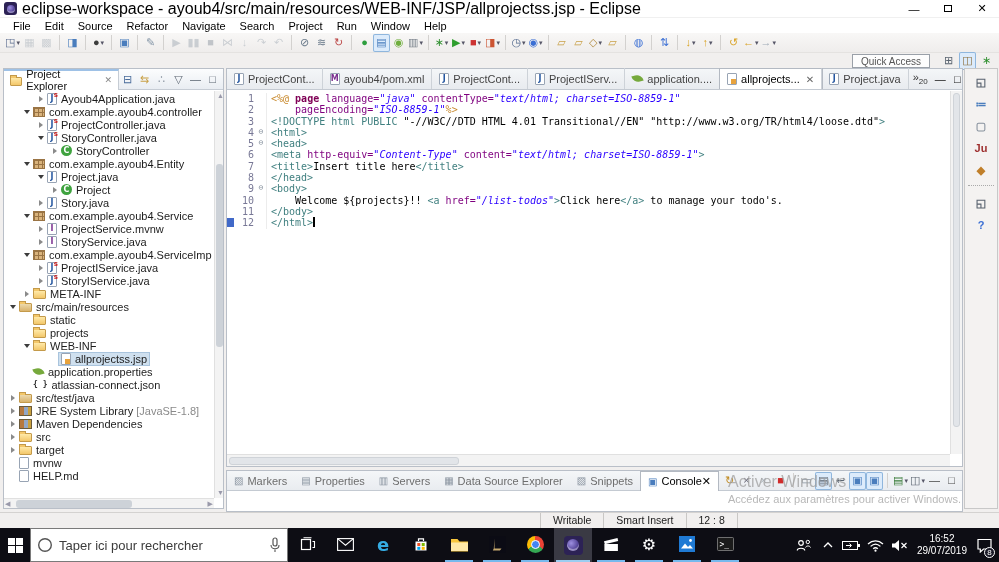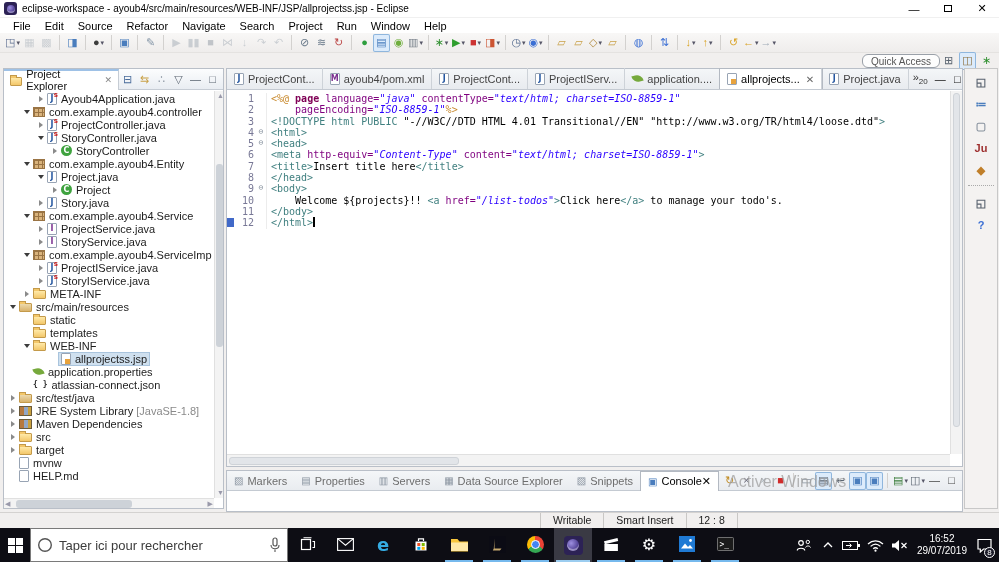--- a/index.html
+++ b/index.html
@@ -3,41 +3,41 @@
 <meta charset="utf-8">
 <style>
   * { margin:0; padding:0; box-sizing:border-box; }
   html,body { width:999px; height:562px; overflow:hidden; }
   body { font-family:"Liberation Sans",sans-serif; background:#f1efee; position:relative; font-size:11px; color:#111; }
 
   
   #titlebar { position:absolute; left:0; top:0; width:999px; height:18px; background:#fff; display:flex; align-items:center; border-bottom:1px solid #f0f0f0;}
   .ecl-ic { width:13px; height:13px; border-radius:3px; background:#2c2255; display:inline-flex; align-items:center; justify-content:center; margin:0 5px 0 4px; }
   .ecl-in { width:8px; height:8px; border-radius:50%; background:radial-gradient(circle at 35% 35%, #9d8fe0, #4b3b8f 70%); box-shadow:inset 0 -1.5px 0 rgba(255,255,255,.4); }
-  #titlebar .ttl { font-size:10px; color:#000; }
+  #titlebar .ttl { font-size:16px; color:#000; }
   #titlebar .spring { flex:1; }
   .wc { width:34px; height:18px; display:flex; align-items:center; justify-content:center; font-size:11px; color:#000; }
   .wc-max i { display:block; width:8px; height:7px; border:1px solid #000; }
 
   
   #menubar { position:absolute; left:0; top:18px; width:999px; height:15px; background:#fff; display:flex; align-items:center; padding-left:6px; }
   .menu-item { padding:0 7px; font-size:11px; color:#000; }
 
   
   #toolbar { position:absolute; left:0; top:33px; width:999px; height:20px; background:linear-gradient(#f8f7f6,#efedec); display:flex; align-items:center; padding-left:4px; border-bottom:1px solid #e4e2e0; }
   .tbtn { height:18px; min-width:17px; padding:0 1px; display:flex; align-items:center; justify-content:center; font-size:11px; border-radius:2px; }
   .tbtn .tg { line-height:1; }
   .tbtn.dis { opacity:.4; }
   .tbtn.act { background:#dcebfb; box-shadow:0 0 0 1px #8fb6dd inset; }
   .dd { font-size:7px; color:#556; margin-left:1px; }
   .tsep { width:1px; height:15px; background:#d3d1cf; margin:0 4px; }
 
   
   #row2 { position:absolute; left:0; top:53px; width:999px; height:15px; background:#f1efee; display:flex; align-items:center; justify-content:flex-end; padding-right:4px; }
-  #quick-access { border:1px solid #9aa0a8; background:#fdfdfd; color:#555; font-size:10px; padding:0 8px; height:14px; line-height:13px; border-radius:6px; margin-right:0; }
+  #quick-access { border:1px solid #9aa0a8; background:#fdfdfd; color:#555; font-size:10px; padding:0 8px; height:14px; line-height:13px; border-radius:0; margin-right:10px; }
   #persp { display:flex; align-items:center; gap:2px; }
 
   
   #explorer { position:absolute; left:3px; top:68px; width:221px; height:441px; background:#fff; border:1px solid #b9bfc8; }
   #exp-head { height:21px; background:linear-gradient(#fcfdfe,#e9edf2); border-bottom:1px solid #c6ccd4; display:flex; align-items:center; }
   #exp-tab { height:21px; background:#fff; border-right:1px solid #c6ccd4; display:flex; align-items:center; padding:0 6px; border-top:2px solid #9ec1e6; }
   .fold-ic { width:13px; height:9px; background:linear-gradient(#ffe9a8,#f3c76a); border:1px solid #c49a4a; border-radius:1px; position:relative; display:inline-block; margin-top:2px; }
   .fold-ic::before { content:""; position:absolute; top:-3px; left:-1px; width:5px; height:2px; background:#f3c76a; border:1px solid #c49a4a; border-bottom:none; }
   .fold-ic.src { background:linear-gradient(#ecd9ad,#d9b36c); }
   #exp-tab .vt { margin-left:4px; font-size:11px; }
@@ -480,21 +480,21 @@
       <div class="trow" style="padding-left: 32px;">
         <span class="arw">
           <span class="arw-c"></span>
         </span>
         <span class="lab-box">
           <span class="ticon">
             <span class="fi">
               <b style="color:#7a2f8f">I</b>
             </span>
           </span>
-          <span>ProjectService.java</span>
+          <span>ProjectService.mvnw</span>
         </span>
       </div>
       <div class="trow" style="padding-left: 32px;">
         <span class="arw">
           <span class="arw-c"></span>
         </span>
         <span class="lab-box">
           <span class="ticon">
             <span class="fi">
               <b style="color:#7a2f8f">I</b>
@@ -572,21 +572,21 @@
           </span>
           <span>static</span>
         </span>
       </div>
       <div class="trow" style="padding-left: 18px;">
         <span class="arw"></span>
         <span class="lab-box">
           <span class="ticon">
             <span class="fold-ic"></span>
           </span>
-          <span>templates</span>
+          <span>projects</span>
         </span>
       </div>
       <div class="trow" style="padding-left: 18px;">
         <span class="arw">
           <span class="arw-e"></span>
         </span>
         <span class="lab-box">
           <span class="ticon">
             <span class="fold-ic"></span>
           </span>
@@ -893,20 +893,21 @@
 <div id="statusbar">
   <div id="statuscells">
     <span class="scell">Writable</span>
     <span class="scell">Smart Insert</span>
     <span class="scell">12 : 8</span>
   </div>
 </div>
 
 <div id="watermark">
   <div class="w1">Activer Windows</div>
+  <div class="w2">Accédez aux paramètres pour activer Windows.</div>
 </div>
 
 <div id="taskbar">
   <div id="start">
     <svg width="15" height="15">
         <rect x="0" y="0" width="7" height="7" fill="#fff"></rect>
         <rect x="8" y="0" width="7" height="7" fill="#fff"></rect>
         <rect x="0" y="8" width="7" height="7" fill="#fff"></rect>
         <rect x="8" y="8" width="7" height="7" fill="#fff"></rect>
       </svg>

